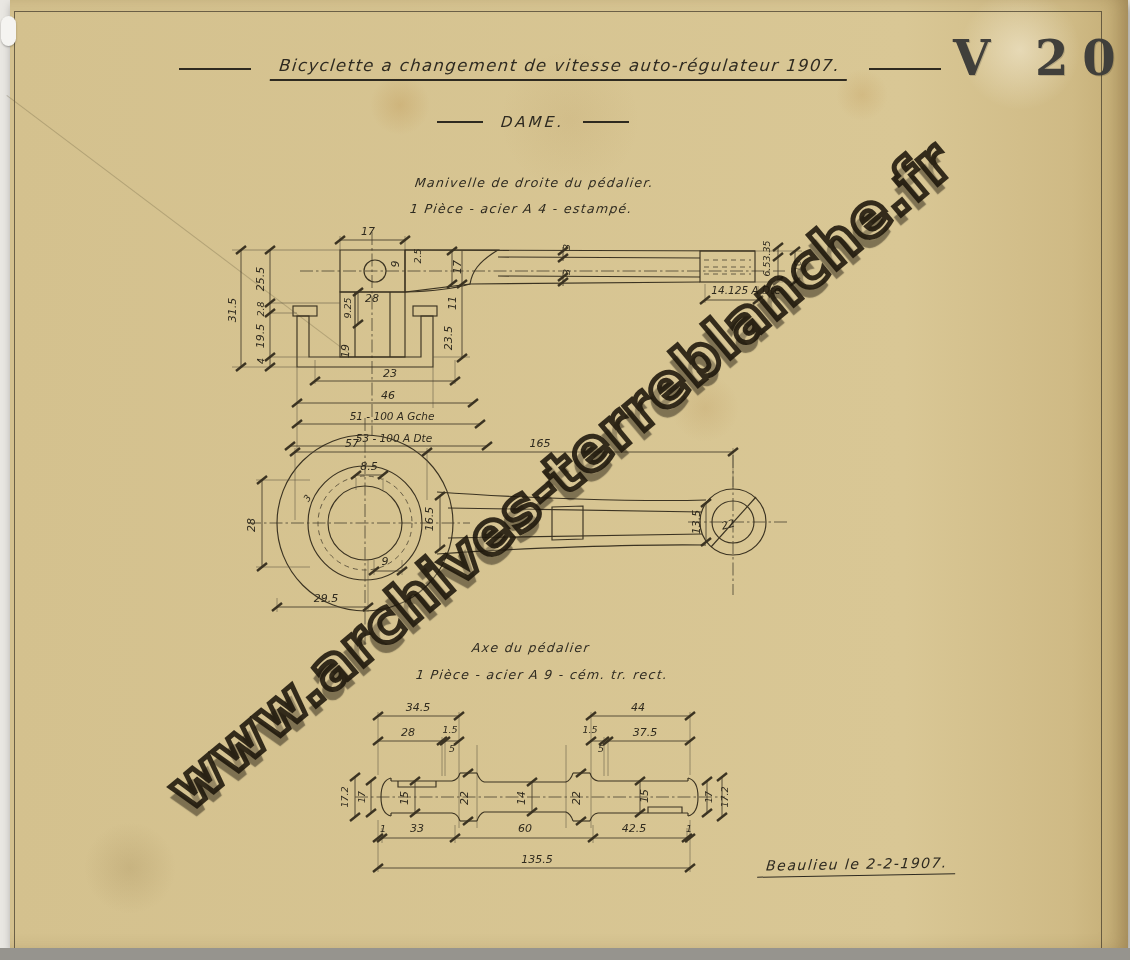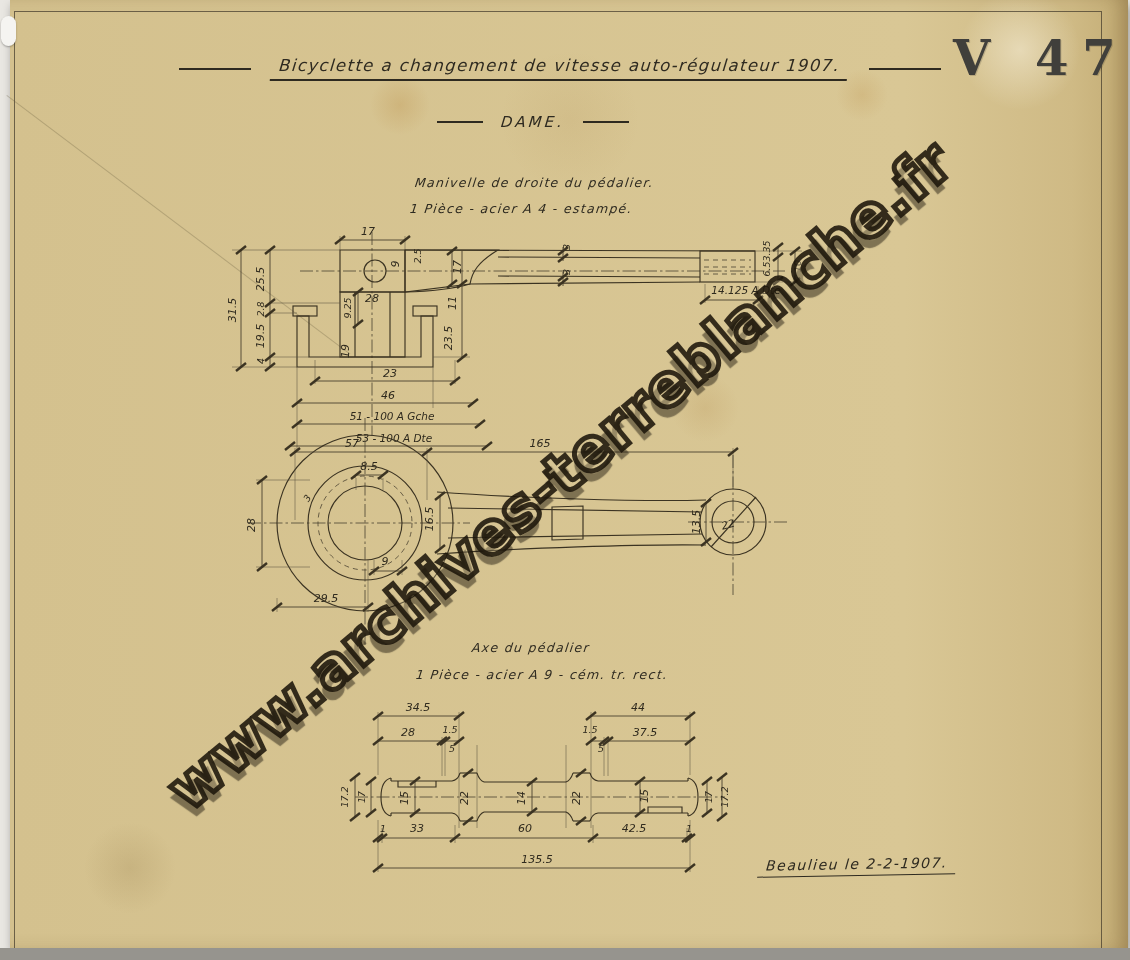--- a/index.html
+++ b/index.html
@@ -63,21 +63,21 @@
 <div class="pencil"></div>
 <div class="clip"></div>
 <div class="scan-strip"></div>
 
 <div class="title-row">
   <span class="dash"></span>
   <span class="hand page-title">Bicyclette a changement de vitesse auto-régulateur 1907.</span>
   <span class="dash"></span>
 </div>
 
-<div class="plate-code">V 47</div>
+<div class="plate-code">V 20</div>
 
 <div class="subtitle-row">
   <span class="dash small"></span>
   <span class="hand page-subtitle">DAME.</span>
   <span class="dash small"></span>
 </div>
 
 <div class="hand caption" style="left:415px;top:175px;">Manivelle de droite du pédalier.</div>
 <div class="hand caption" style="left:410px;top:201px;">1 Pièce - acier A 4 - estampé.</div>
 

